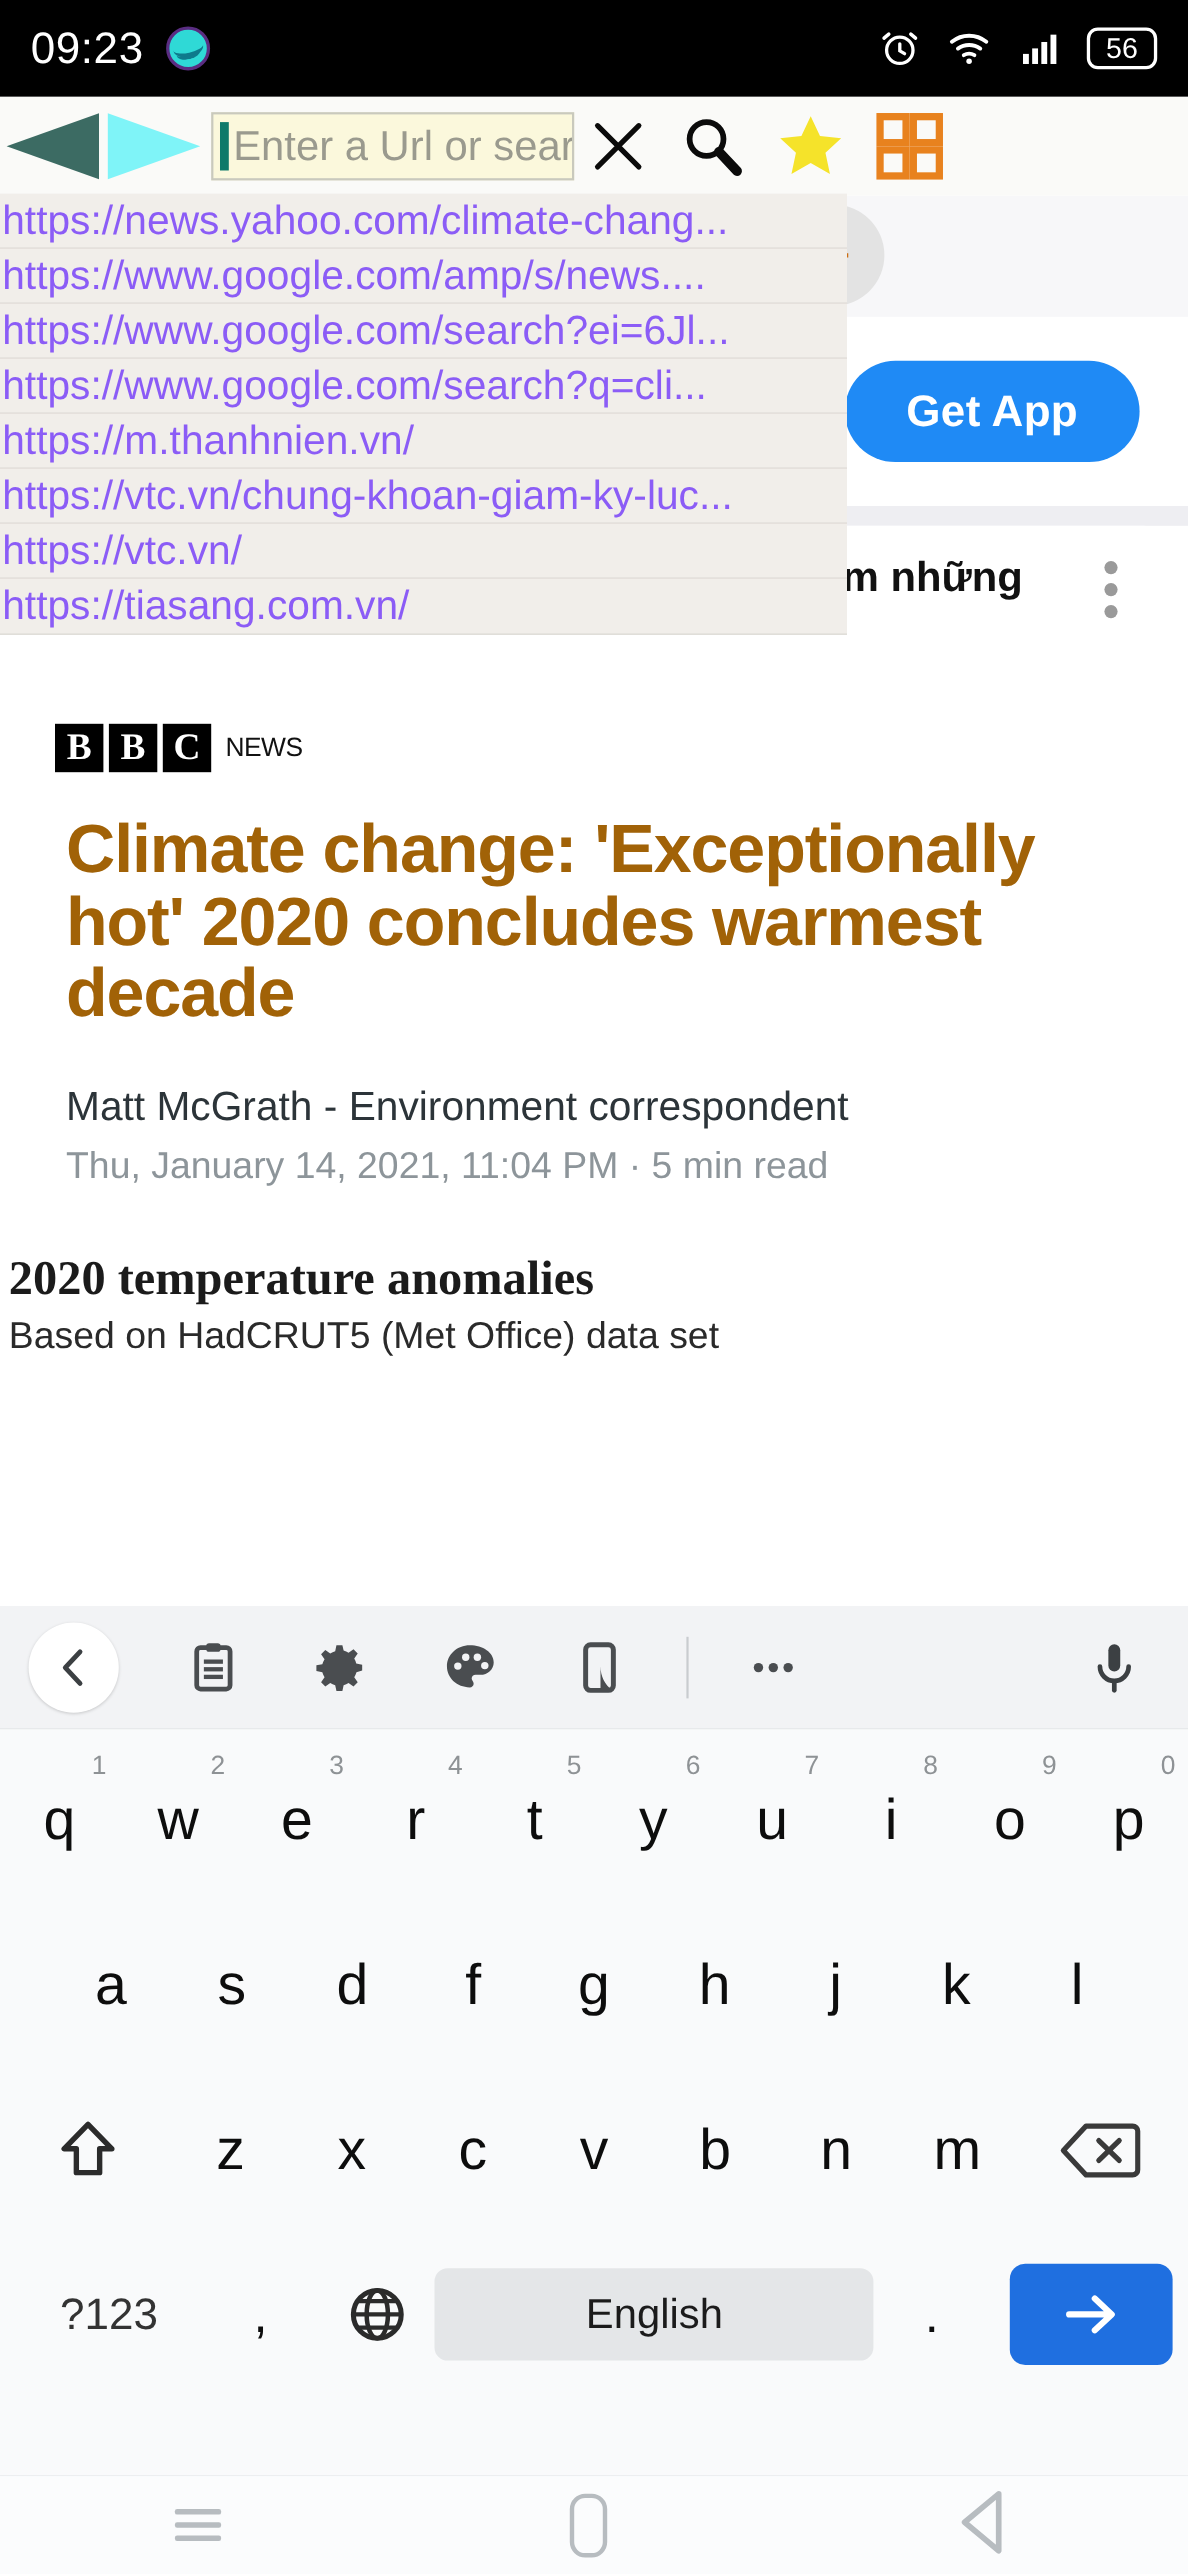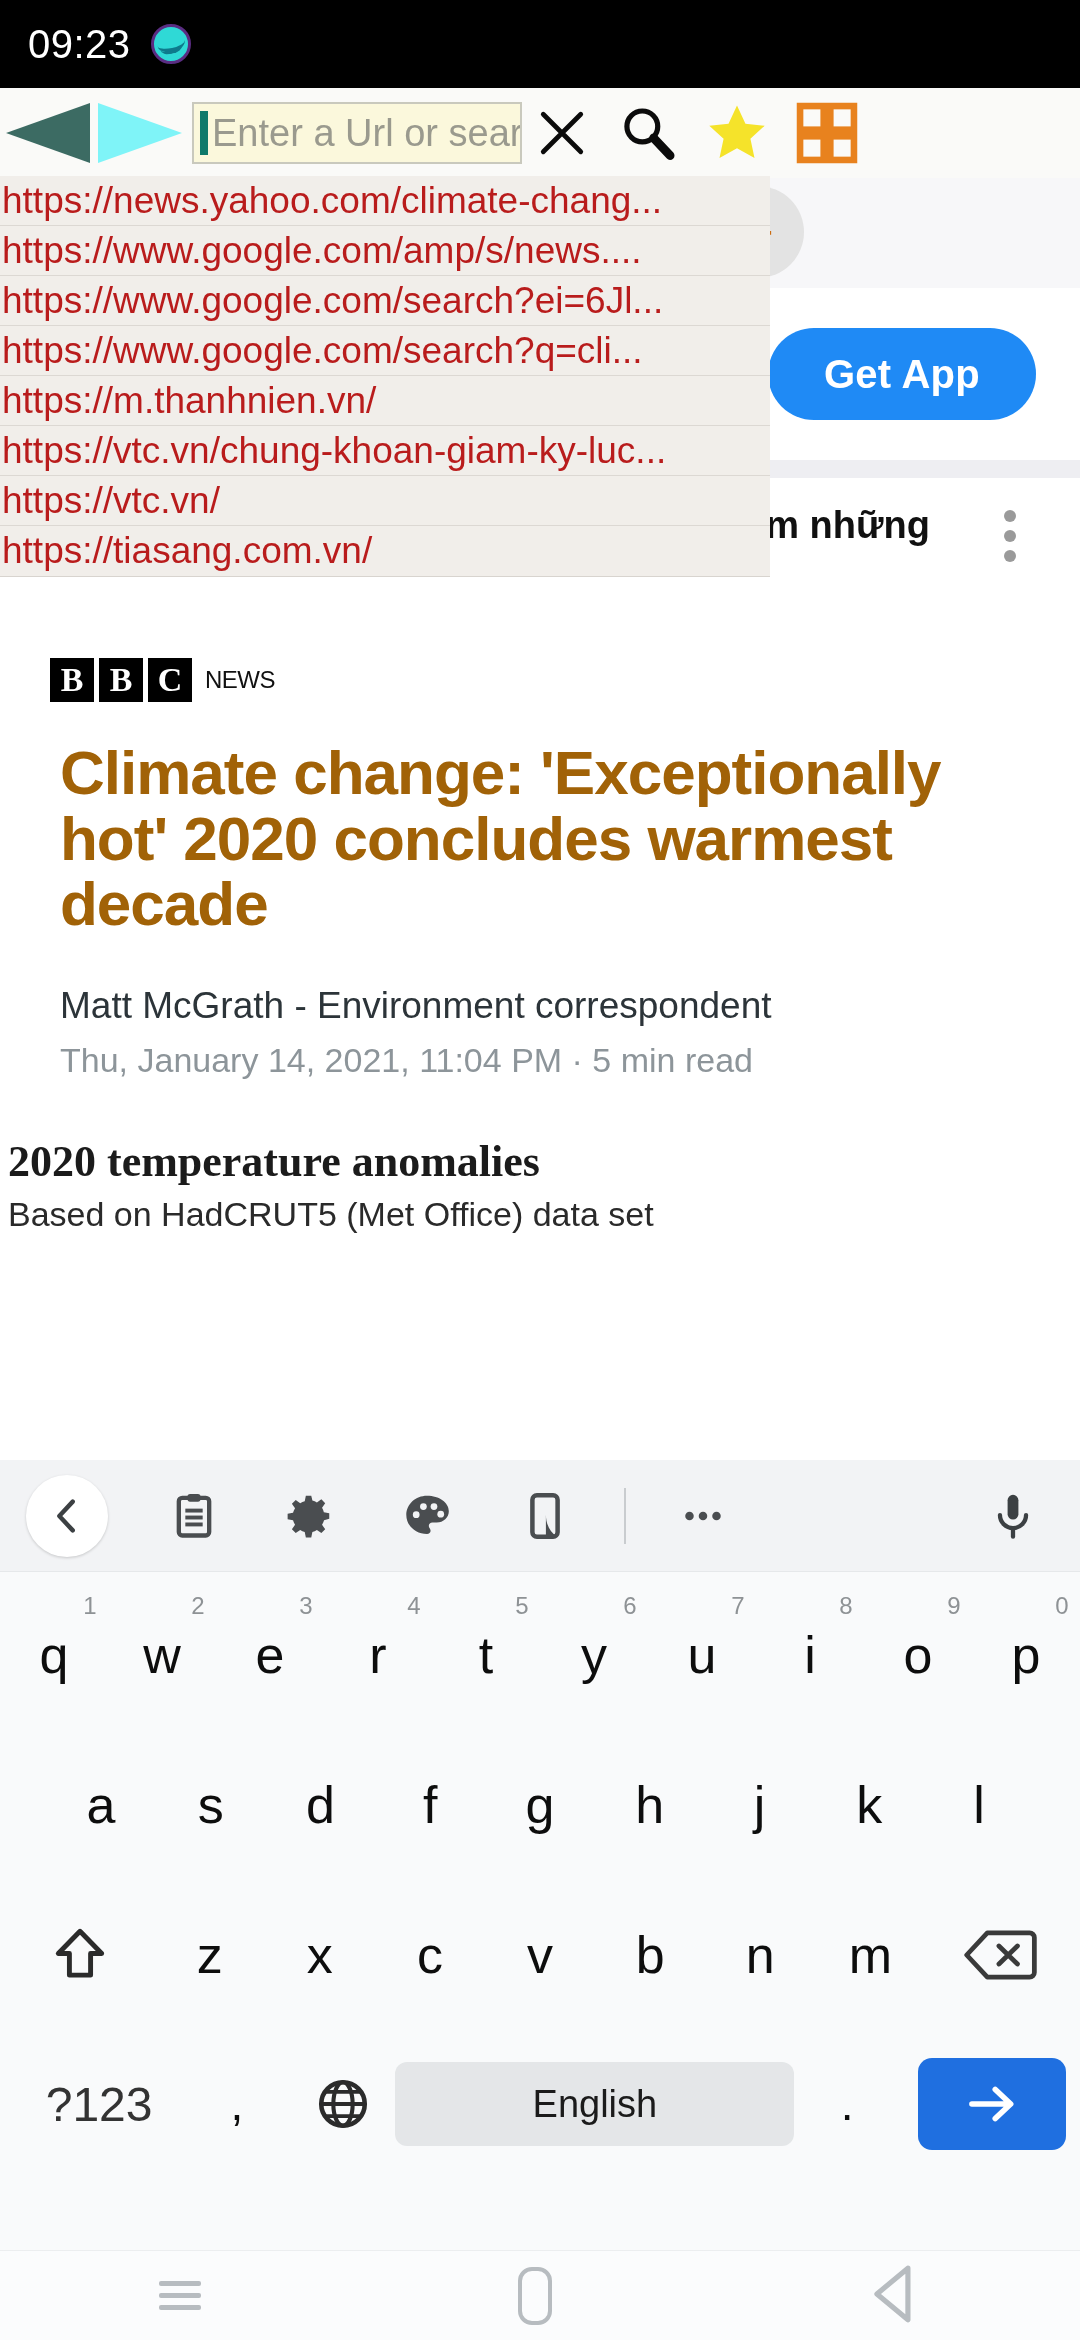--- a/index.html
+++ b/index.html
@@ -127,21 +127,21 @@
 
   
   .dropdown{
     position:absolute; left:0; top:176px; width:770px;
     background:#f1eeea; border-bottom:1px solid #d8d4cf;
     z-index:30;
   }
   .dd-item{
     height:50px; display:flex; align-items:center; padding-left:2px;
     border-bottom:1px solid #dcd8d3;
-    font-size:37px; color:#b91c1c; white-space:nowrap; overflow:hidden;
+    font-size:37px; color:#8b5cf6; white-space:nowrap; overflow:hidden;
   }
   .dd-item:last-child{ border-bottom:none; }
 
   
   .kb{
     position:absolute; left:0; top:1460px; width:1080px; height:790px;
     background:#f9fafb;
   }
   .kb-toolbar{
     height:112px; background:#f2f3f5; display:flex; align-items:center;
@@ -163,21 +163,21 @@
     font-size:52px; color:#0d0d0d;
   }
   .key .num{
     position:absolute; top:12px; font-size:24px; color:#8e9295;
     transform:translateX(36px);
   }
   .kb-row.row2{ padding:0 46px; }
   .kb-row.row3{ padding:0 6px; }
   .key.wide{ flex:1.35; }
   .kb-row.row4{ height:148px; padding:0 14px; }
-  .key.sym{ flex:1.45; font-size:48px; color:#333; }
+  .key.sym{ flex:1.45; font-size:40px; color:#333; }
   .key.comma{ flex:.9; font-size:46px; }
   .key.period{ flex:.9; font-size:46px; }
   .key.globe{ flex:.9; }
   .spacebar{
     flex:3.4; height:84px; background:#e4e6e8; border-radius:12px;
     display:flex;align-items:center;justify-content:center;
     font-size:38px; color:#1b1b1b;
   }
   .enterkey{
     flex:1.5; height:92px; background:#1f6fe0; border-radius:14px;
@@ -198,20 +198,40 @@
 </head>
 <body>
 
 <div class="statusbar">
   <span class="sb-time">09:23</span>
   <span class="sb-appicon">
     <span class="blob"></span>
       <span class="swoosh"></span>
       <span class="swoosh2"></span>
   </span>
+  <div class="sb-right">
+    <svg width="40" height="40" viewBox="0 0 24 24">
+      <circle cx="12" cy="13" r="7.2" fill="none" stroke="#fff" stroke-width="1.8"></circle>
+      <path d="M12 9.5v3.8l2.6 1.6" fill="none" stroke="#fff" stroke-width="1.8" stroke-linecap="round"></path>
+      <path d="M6 4.2L3.4 6.4M18 4.2l2.6 2.2" fill="none" stroke="#fff" stroke-width="1.9" stroke-linecap="round"></path>
+    </svg>
+    <svg width="42" height="40" viewBox="0 0 24 24">
+      <path d="M2.6 8.4A15 15 0 0 1 21.4 8.4" fill="none" stroke="#fff" stroke-width="2.1" stroke-linecap="round"></path>
+      <path d="M5.9 12.1A10.4 10.4 0 0 1 18.1 12.1" fill="none" stroke="#fff" stroke-width="2.1" stroke-linecap="round"></path>
+      <path d="M9.1 15.7A5.6 5.6 0 0 1 14.9 15.7" fill="none" stroke="#fff" stroke-width="2.1" stroke-linecap="round"></path>
+      <circle cx="12" cy="19" r="1.5" fill="#fff"></circle>
+    </svg>
+    <svg width="42" height="40" viewBox="0 0 24 24">
+      <rect x="3" y="15" width="3.2" height="5.5" fill="#fff"></rect>
+      <rect x="8" y="12" width="3.2" height="8.5" fill="#fff"></rect>
+      <rect x="13" y="8.5" width="3.2" height="12" fill="#fff"></rect>
+      <rect x="18" y="4.5" width="3.2" height="16" fill="#fff"></rect>
+    </svg>
+    <span class="sb-batt">56</span>
+  </div>
 </div>
 
 <div class="toolbar">
   <div class="nav-arrows">
     <span class="tri-back"></span>
     <span class="tri-fwd"></span>
   </div>
   <div class="urlbar">
     <span class="caret"></span>
     <span class="url-placeholder">Enter a Url or search with Goog</span>

